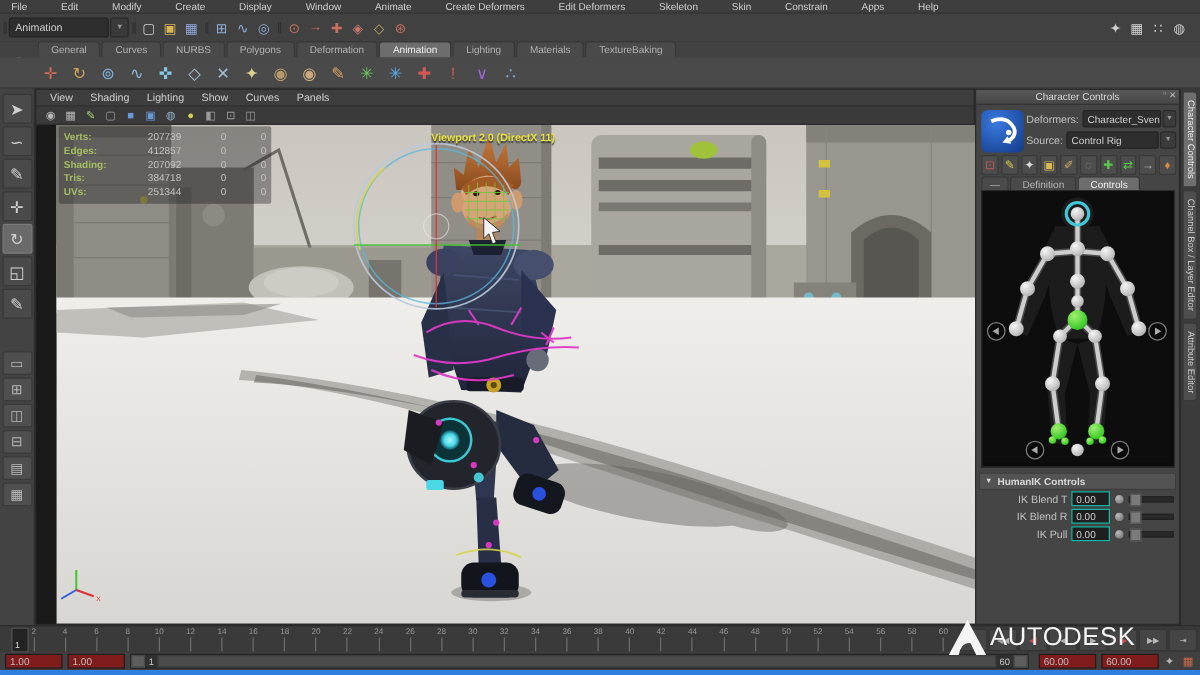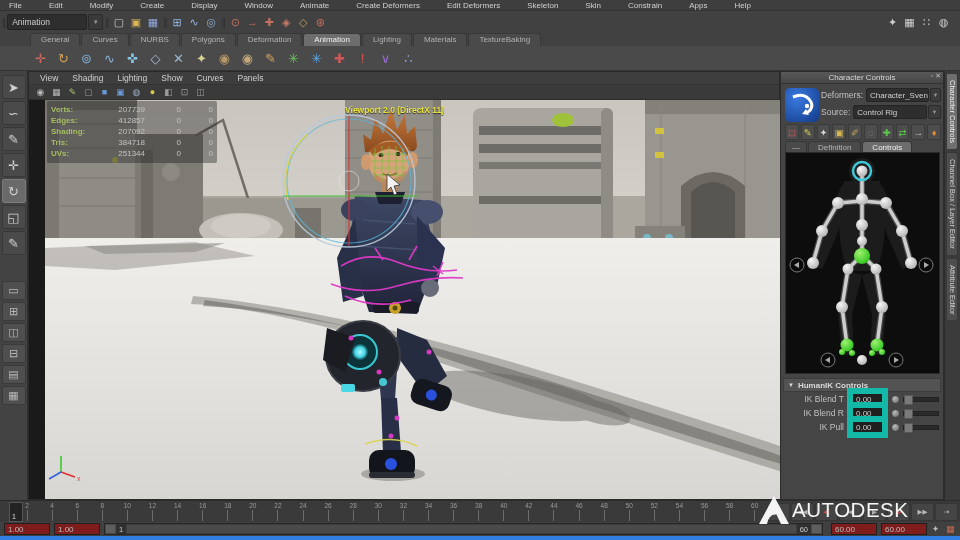--- a/index.html
+++ b/index.html
@@ -73,21 +73,21 @@
   #cptabs .t{padding:1px 9px;background:#4a4a4a;border:1px solid #373737;border-bottom:none;
     border-radius:3px 3px 0 0;margin-right:1px;color:#b5b5b5}
   #cptabs .t.active{background:#6d6d6d;color:#efefef}
   #cptabs .stub{padding:1px 6px}
   #bodyview{position:absolute;left:4px;top:80px;width:153px;height:220px;background:#0b0b0b;border:1px solid #2a2a2a}
   #hiksec{position:absolute;left:2px;top:306px;width:158px}
   #hikhead{background:#535353;border:1px solid #3c3c3c;height:12px;display:flex;align-items:center;
     font-weight:bold;color:#d8d8d8;font-size:8px;padding-left:4px;gap:4px}
   .hikrow{display:flex;align-items:center;justify-content:flex-end;height:14px;gap:3px;padding-right:2px}
   .hikrow .lbl{color:#c0c0c0}
-  .hikrow .box{background:#1f1f1f;border:6px solid #14b8a6;width:26px;height:10px;color:#cfcfcf;
+  .hikrow .box{background:#1f1f1f;border:1px solid #14b8a6;width:26px;height:10px;color:#cfcfcf;
     font-size:8px;display:flex;align-items:center;padding-left:3px}
   .hikrow .knob{width:7px;height:7px;border-radius:50%;background:radial-gradient(circle at 35% 30%,#bbb,#666);border:1px solid #444}
   .hikrow .track{width:34px;height:3px;background:#2a2a2a;border:1px solid #222;position:relative}
   .hikrow .track .h{position:absolute;left:0;top:-3px;width:7px;height:8px;background:#7a7a7a;border:1px solid #555}
   
   #edgetabs{left:944px;top:71px;width:16px;height:429px;background:#3b3b3b;border-left:1px solid #2c2c2c;box-sizing:border-box}
   .vtab{writing-mode:vertical-rl;font-size:7.5px;color:#d0d0d0;background:#4e4e4e;border:1px solid #383838;
     border-radius:0 3px 3px 0;padding:6px 0;margin:2px 1px;text-align:center;width:12px;box-sizing:border-box}
   .vtab.active{background:#6f6f6f;color:#f0f0f0}
   

